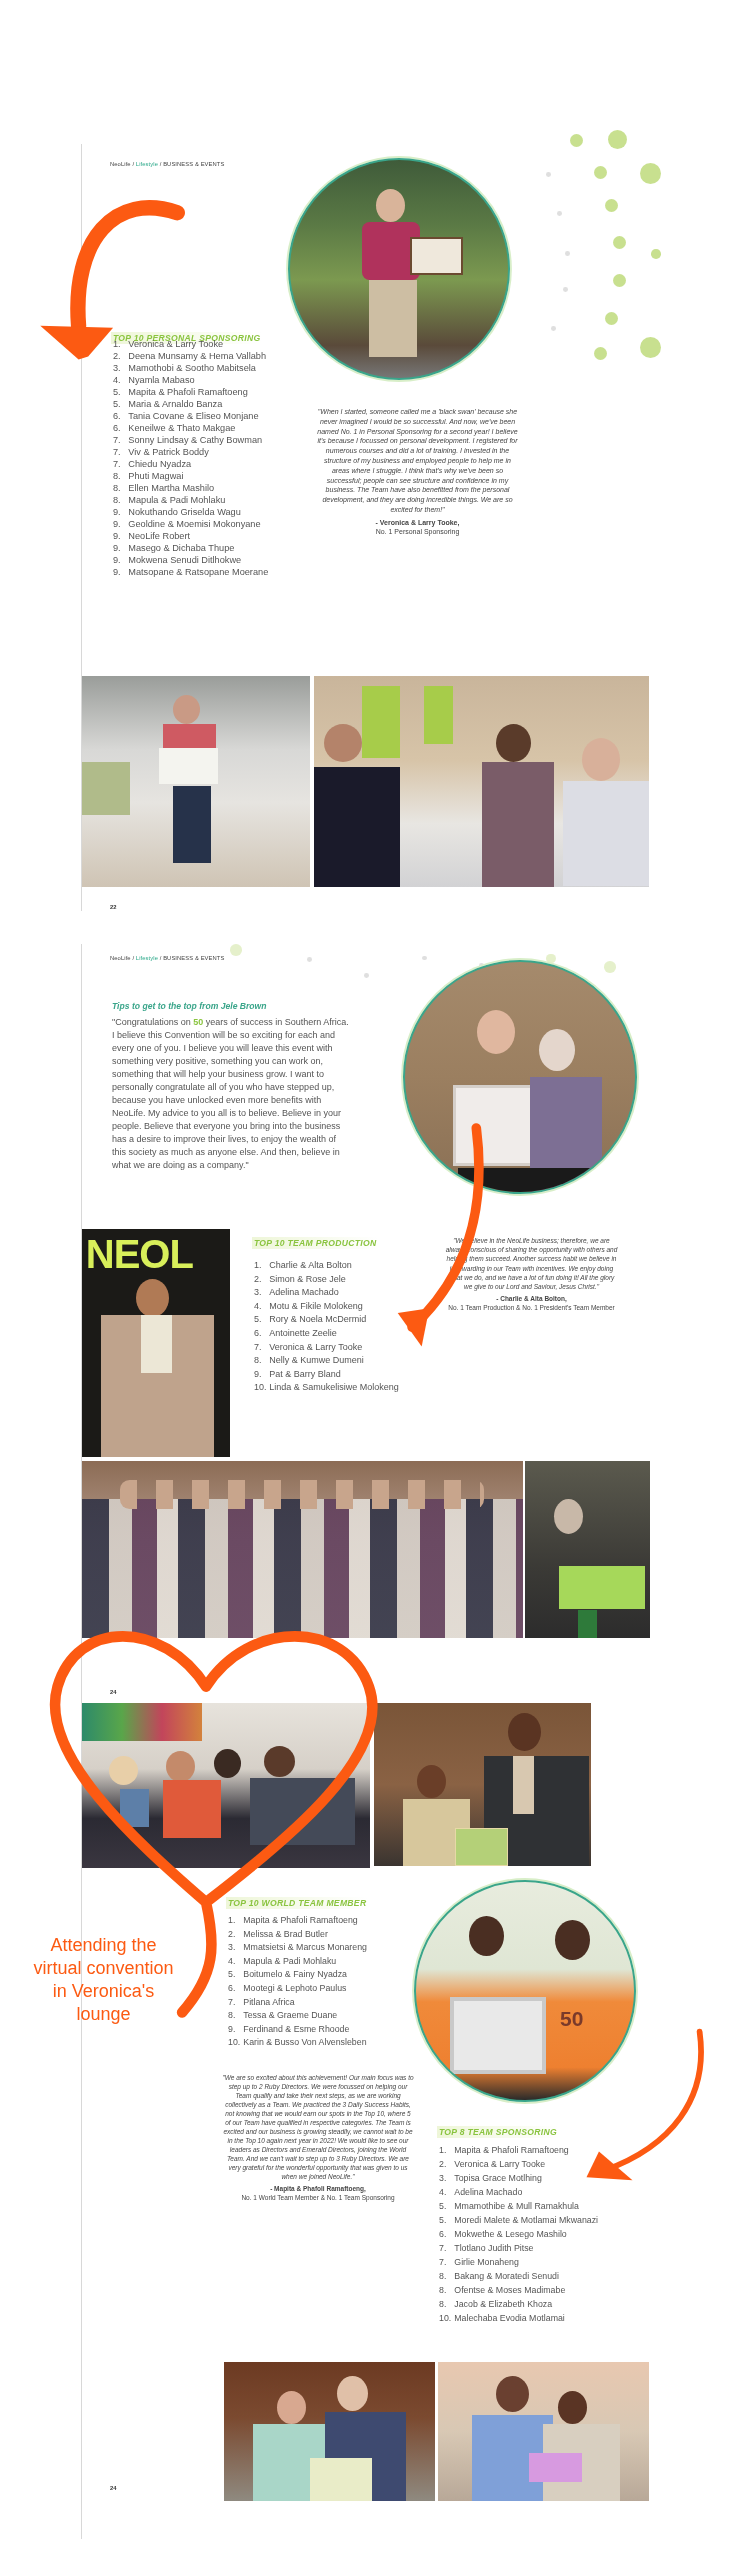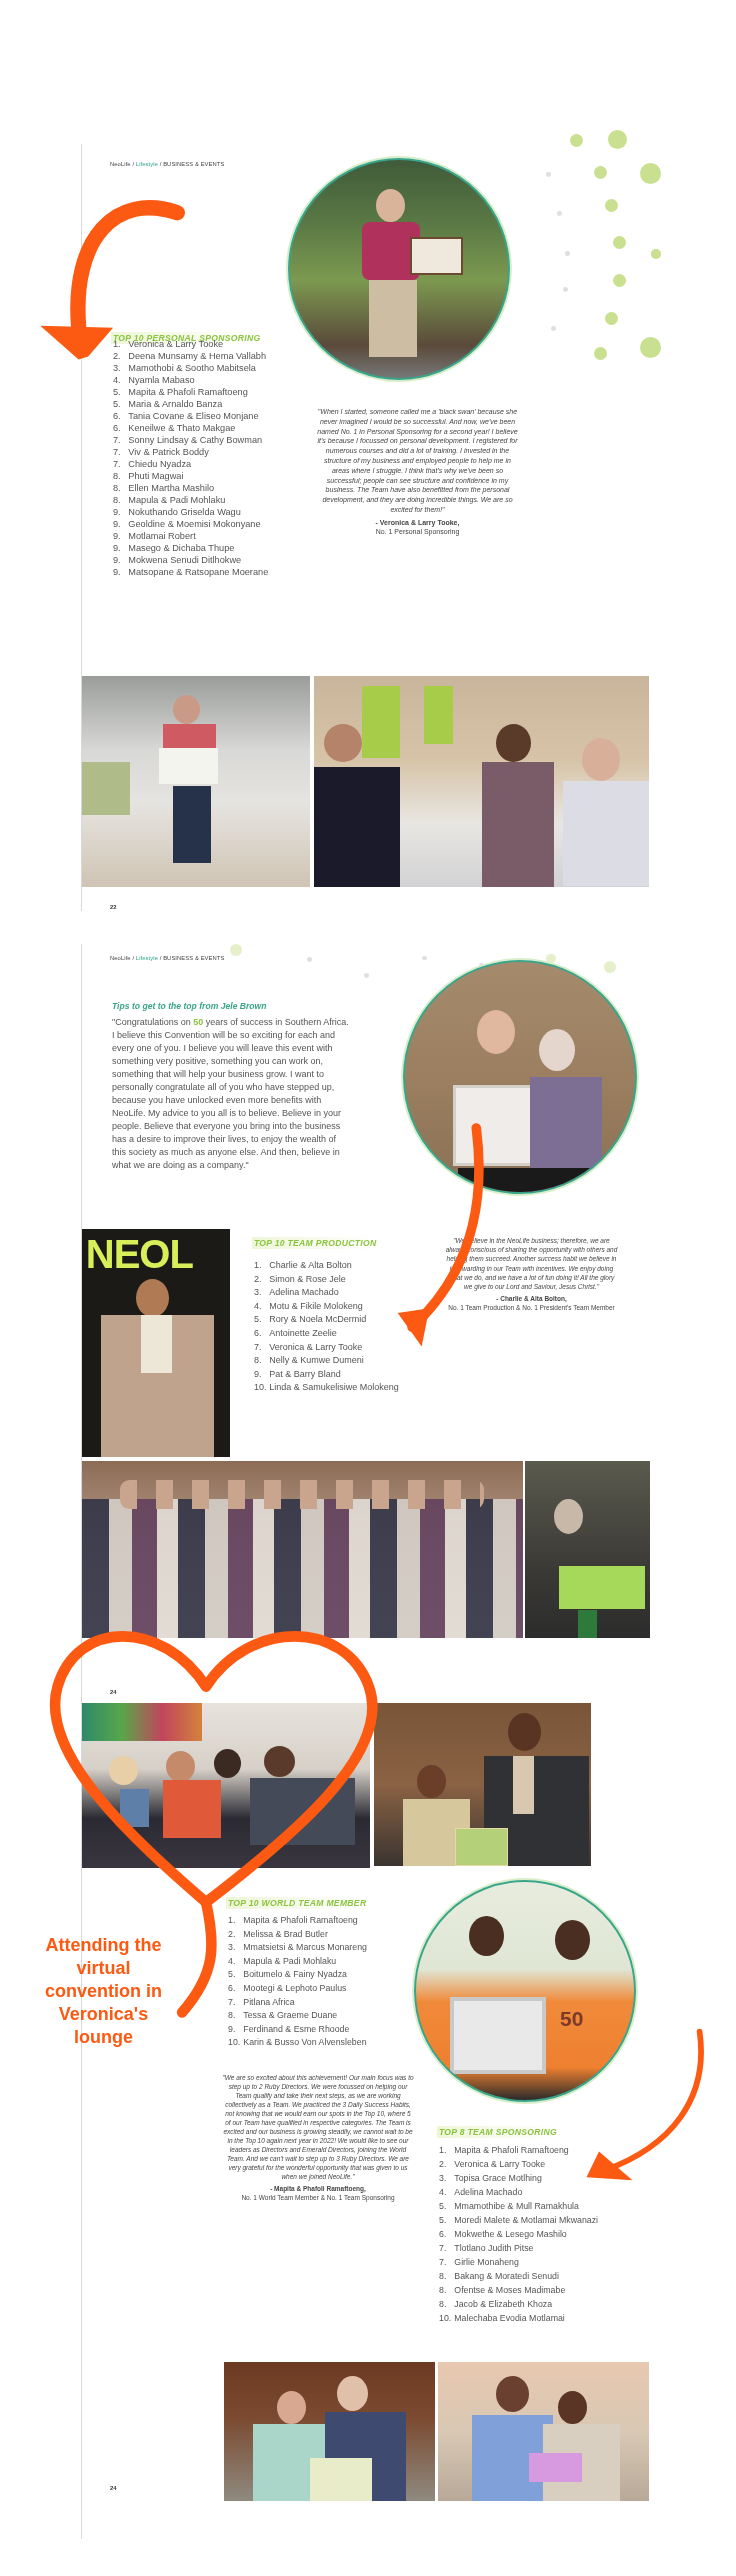--- a/index.html
+++ b/index.html
@@ -30,21 +30,21 @@
   .quote .attr { font-style: normal; font-weight: bold; margin-top: 2.9px; display: block; }
   .quote .role { font-style: normal; display: block; }
 
   .tips-title { position: absolute; font-size: 8.6px; font-weight: bold; font-style: italic; color: #3aa58a; white-space: nowrap; }
   .tips-body { position: absolute; font-size: 9px; line-height: 13px; color: #555; }
   .tips-body .accent { color: #8ac43f; font-weight: bold; }
 
   .orange { stroke: #fc5a12; fill: none; stroke-linecap: round; stroke-linejoin: round; }
   .orange-fill { fill: #fc5a12; }
 
-  .caption { position: absolute; font-size: 18px; line-height: 23px; font-weight: bold; color: #fc5a12; text-align: center; }
+  .caption { position: absolute; font-size: 18px; line-height: 23px; font-weight: normal; color: #fc5a12; text-align: center; }
 </style>
 </head>
 <body>
 
 <div class="page" style="top:144px;height:767px;"></div>
 <div class="page-edge" style="top:144px;height:767px;"></div>
 
 <div class="breadcrumb" style="left:110px;top:161px;">
   <span>NeoLife</span>
   <span> / </span>
@@ -140,21 +140,21 @@
   <li>
       <span class="num">9.</span>
       <span class="name">Nokuthando Griselda Wagu</span>
     </li>
   <li>
       <span class="num">9.</span>
       <span class="name">Geoldine &amp; Moemisi Mokonyane</span>
     </li>
   <li>
       <span class="num">9.</span>
-      <span class="name">Motlamai Robert</span>
+      <span class="name">NeoLife Robert</span>
     </li>
   <li>
       <span class="num">9.</span>
       <span class="name">Masego &amp; Dichaba Thupe</span>
     </li>
   <li>
       <span class="num">9.</span>
       <span class="name">Mokwena Senudi Ditlhokwe</span>
     </li>
   <li>

